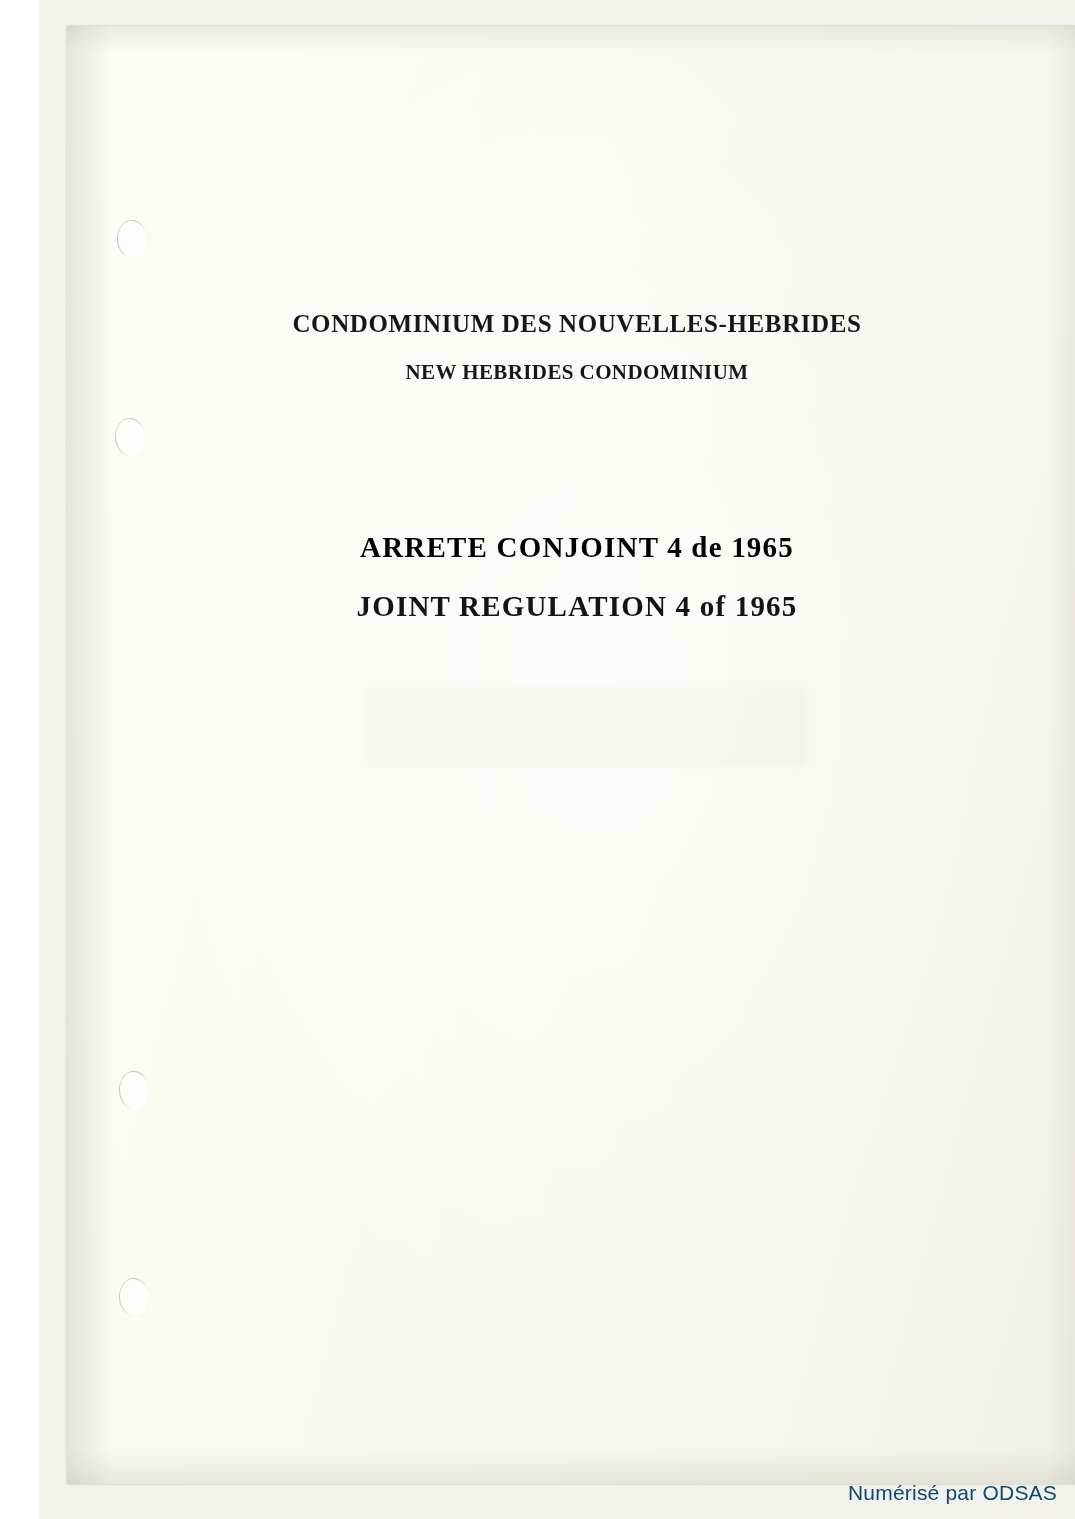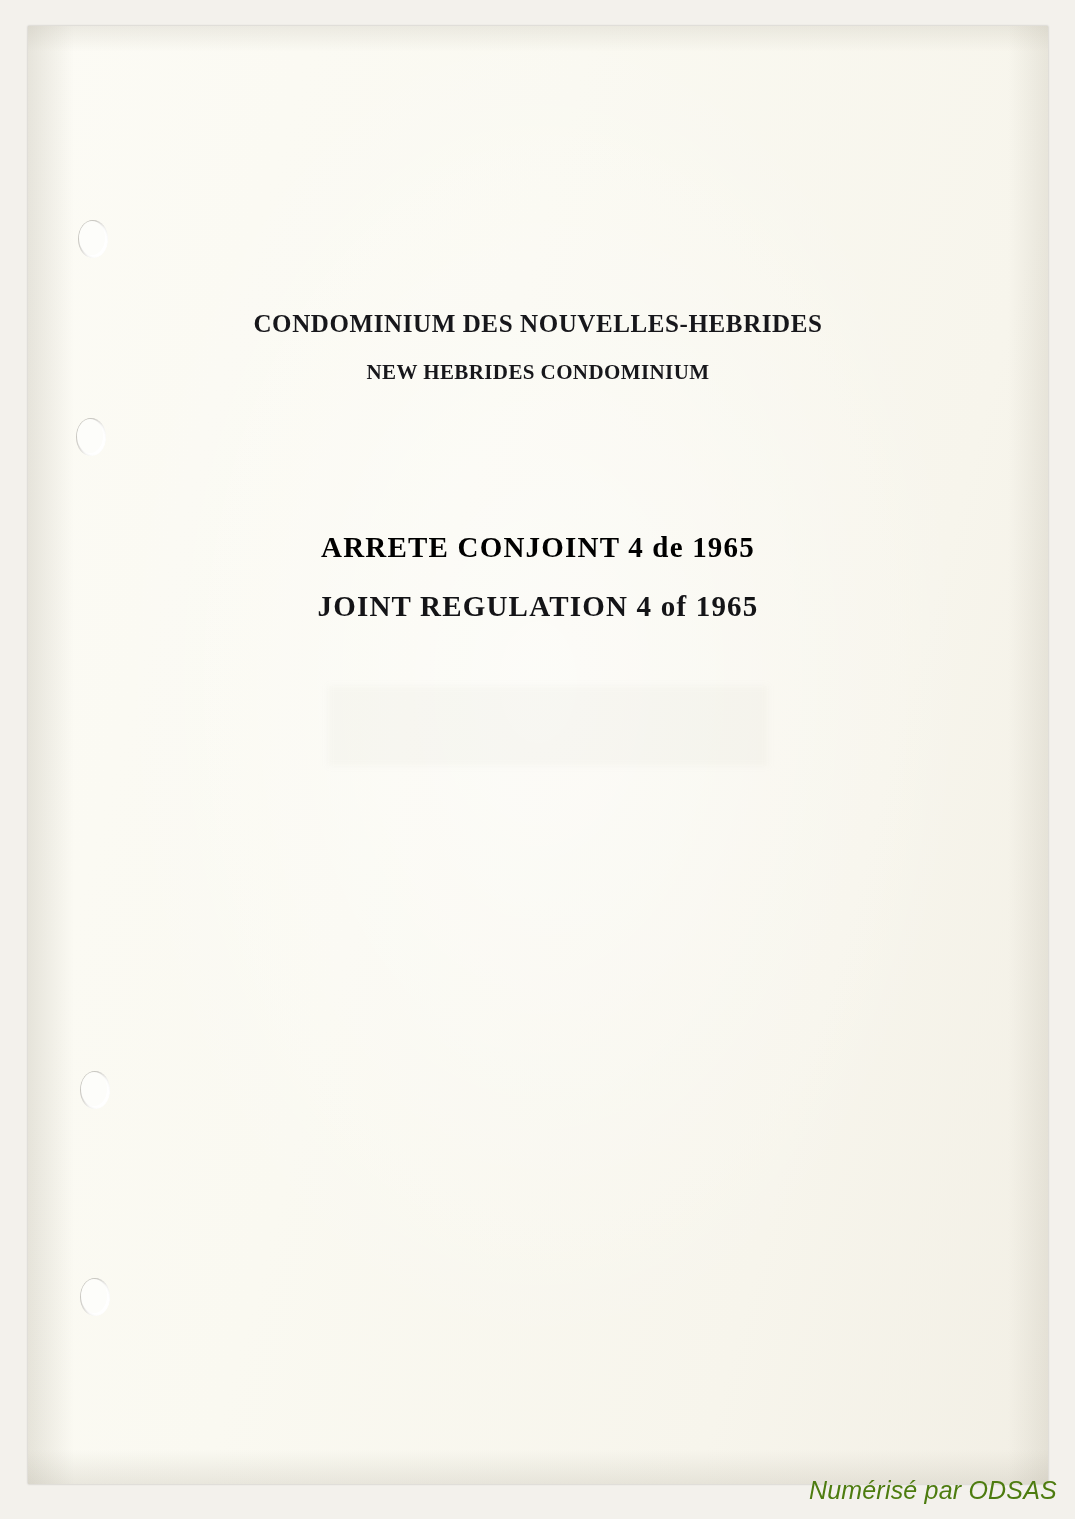--- a/index.html
+++ b/index.html
@@ -13,20 +13,21 @@
     position: relative;
     font-family: "Liberation Serif", serif;
     overflow: hidden;
   }
 
   
   .scan-surface {
     position: absolute;
     inset: 0;
     background: #f3f1ec;
+    margin-left: 39px;
   }
 
   
   .paper {
     position: absolute;
     left: 28px;
     top: 26px;
     width: 1020px;
     height: 1458px;
     background: #fbfaf3;
@@ -144,24 +145,23 @@
     filter: blur(3px);
     pointer-events: none;
   }
 
   
   .credit {
     position: absolute;
     right: 18px;
     bottom: 14px;
     font-family: "Liberation Sans", sans-serif;
-    font-size: 25px;
-    color: #4d7c0f;
+    font-size: 21px;
+    color: #0c4a6e;
     letter-spacing: 0.2px;
-    font-style: italic;
   }
 </style>
 </head>
 <body>
 
 <div class="scan-surface">
 
   <div class="paper">
     <div class="paper-tone"></div>
     <div class="edge-shade-left"></div>

